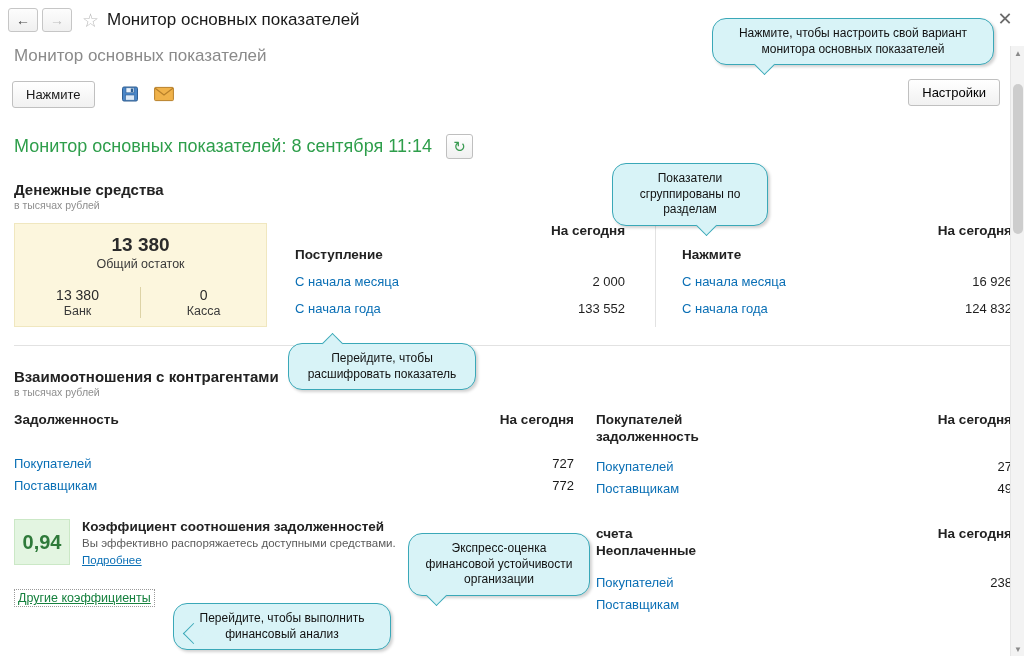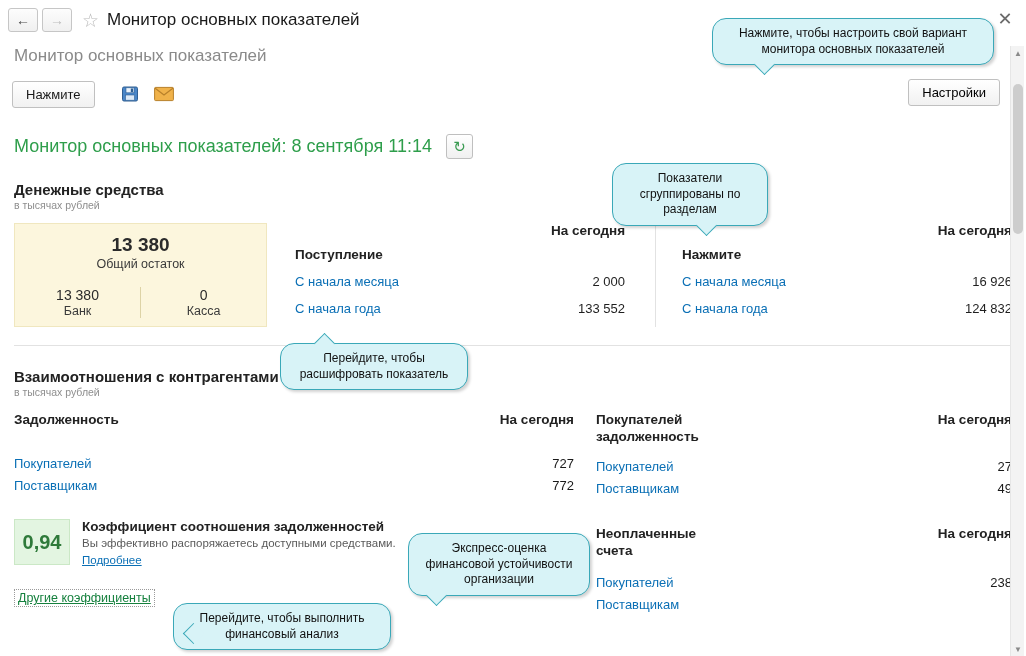--- a/index.html
+++ b/index.html
@@ -255,21 +255,21 @@
     border-bottom: 1px solid #3aa8b8;
     transform: rotate(45deg);
   }
 
   #c1 { left: 712px; top: 18px; width: 282px; }
   #c1 .tail { left: 44px; bottom: -8px; }
 
   #c2 { left: 612px; top: 163px; width: 156px; }
   #c2 .tail { left: 86px; bottom: -8px; }
 
-  #c3 { left: 280px; top: 343px; width: 188px; }
+  #c3 { left: 288px; top: 343px; width: 188px; }
   #c3 .tail { left: 36px; top: -8px; transform: rotate(225deg); }
 
   #c4 { left: 408px; top: 533px; width: 182px; }
   #c4 .tail { left: 20px; bottom: -8px; }
 
   #c5 { left: 173px; top: 603px; width: 218px; }
   #c5 .tail { left: 12px; top: 22px; transform: rotate(135deg); }
 
   
   .vscroll {
@@ -444,22 +444,22 @@
       </div>
       <div class="cp-line">
         <div class="h1"><a class="lnk" href="#">Поставщикам</a></div>
         <div class="h2">49</div>
       </div>
 
       <div style="height:30px"></div>
 
       <div class="cp-head two-line">
         <div class="h1">
+          <div>счета</div>
           <div>Неоплаченные</div>
-          <div>счета</div>
         </div>
         <div class="h2">На сегодня</div>
       </div>
       <div style="height:8px"></div>
       <div class="cp-line">
         <div class="h1"><a class="lnk" href="#">Покупателей</a></div>
         <div class="h2">238</div>
       </div>
       <div class="cp-line">
         <div class="h1"><a class="lnk" href="#">Поставщикам</a></div>

